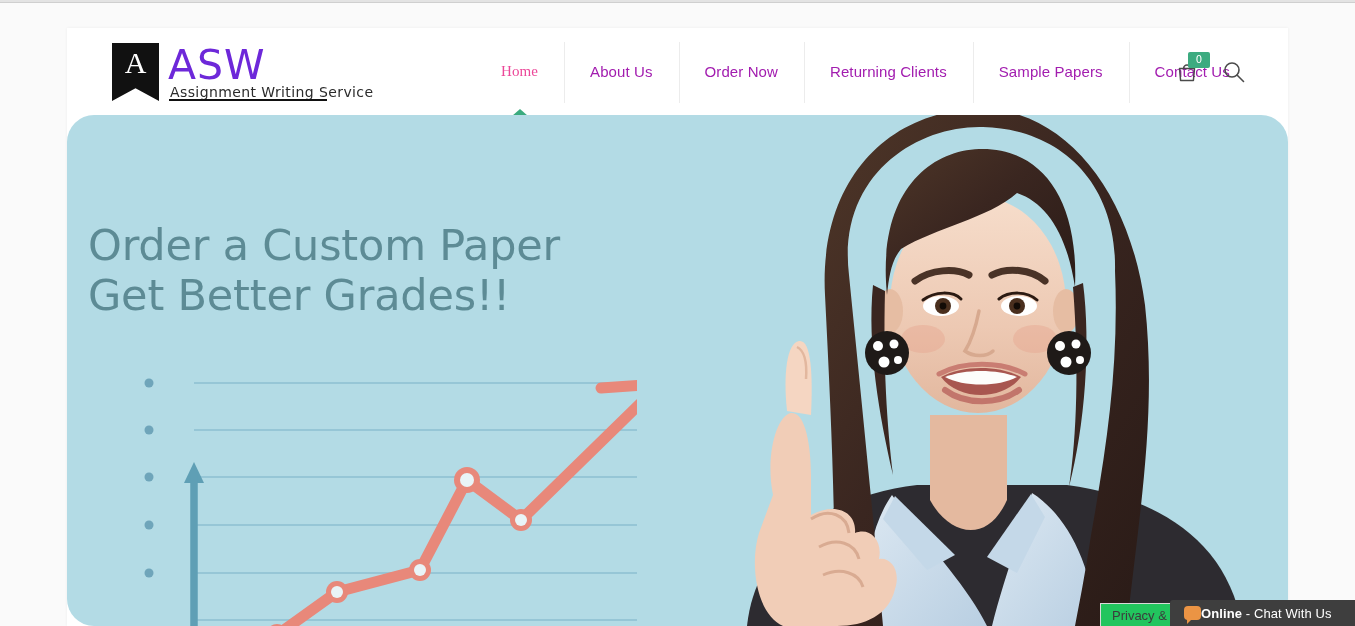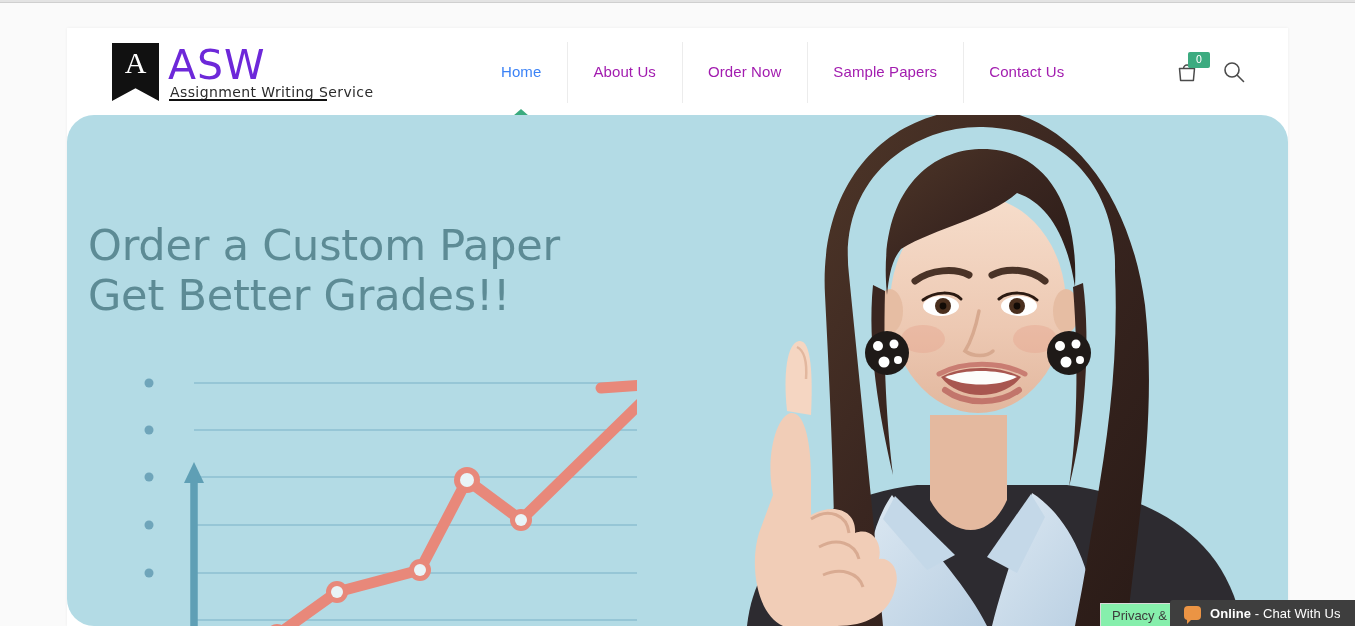--- a/index.html
+++ b/index.html
@@ -130,21 +130,22 @@
   .nav-item + .nav-item::before {
     content: "";
     position: absolute;
     left: 0;
     top: 14px;
     bottom: 12px;
     width: 1px;
     background: #ececec;
   }
   .nav-item.active {
-    color: #3b82f6;
+    color: #ec4899;
+    font-family: Liberation Serif, serif;
   }
   #nav-active-caret {
     position: absolute;
     left: 0;
     bottom: -1px;
     width: 100%;
     display: flex;
     justify-content: center;
   }
   #nav-active-caret span {
@@ -234,21 +235,21 @@
     overflow: hidden;
   }
 
   
   #privacy-tab {
     position: absolute;
     left: 1100px;
     top: 603px;
     width: 110px;
     height: 23px;
-    background: #86efac;
+    background: #22c55e;
     border: 1px solid #d9d9d9;
     border-bottom: none;
     box-sizing: border-box;
     display: flex;
     align-items: center;
     padding-left: 11px;
     color: #3c3c3c;
     font-size: 13px;
     z-index: 30;
     cursor: pointer;
@@ -258,21 +259,20 @@
   #chat-widget {
     position: absolute;
     left: 1170px;
     top: 600px;
     width: 185px;
     height: 26px;
     background: #3e3e3e;
     border-radius: 3px 0 0 0;
     display: flex;
     align-items: center;
-    gap: 9px;
     padding-left: 14px;
     z-index: 40;
     cursor: pointer;
     box-sizing: border-box;
     white-space: nowrap;
   }
   #chat-bubble-icon {
     position: relative;
     width: 17px;
     height: 14px;
@@ -322,20 +322,23 @@
         <span>Home</span>
         <span id="nav-active-caret">
             <span></span>
           </span>
       </div>
       <div class="nav-item">
         <span>About Us</span>
       </div>
       <div class="nav-item">
         <span>Order Now</span>
+      </div>
+      <div class="nav-item">
+        <span>Returning Clients</span>
       </div>
       <div class="nav-item">
         <span>Sample Papers</span>
       </div>
       <div class="nav-item">
         <span>Contact Us</span>
       </div>
     </nav>
 
     <div id="header-icons">

